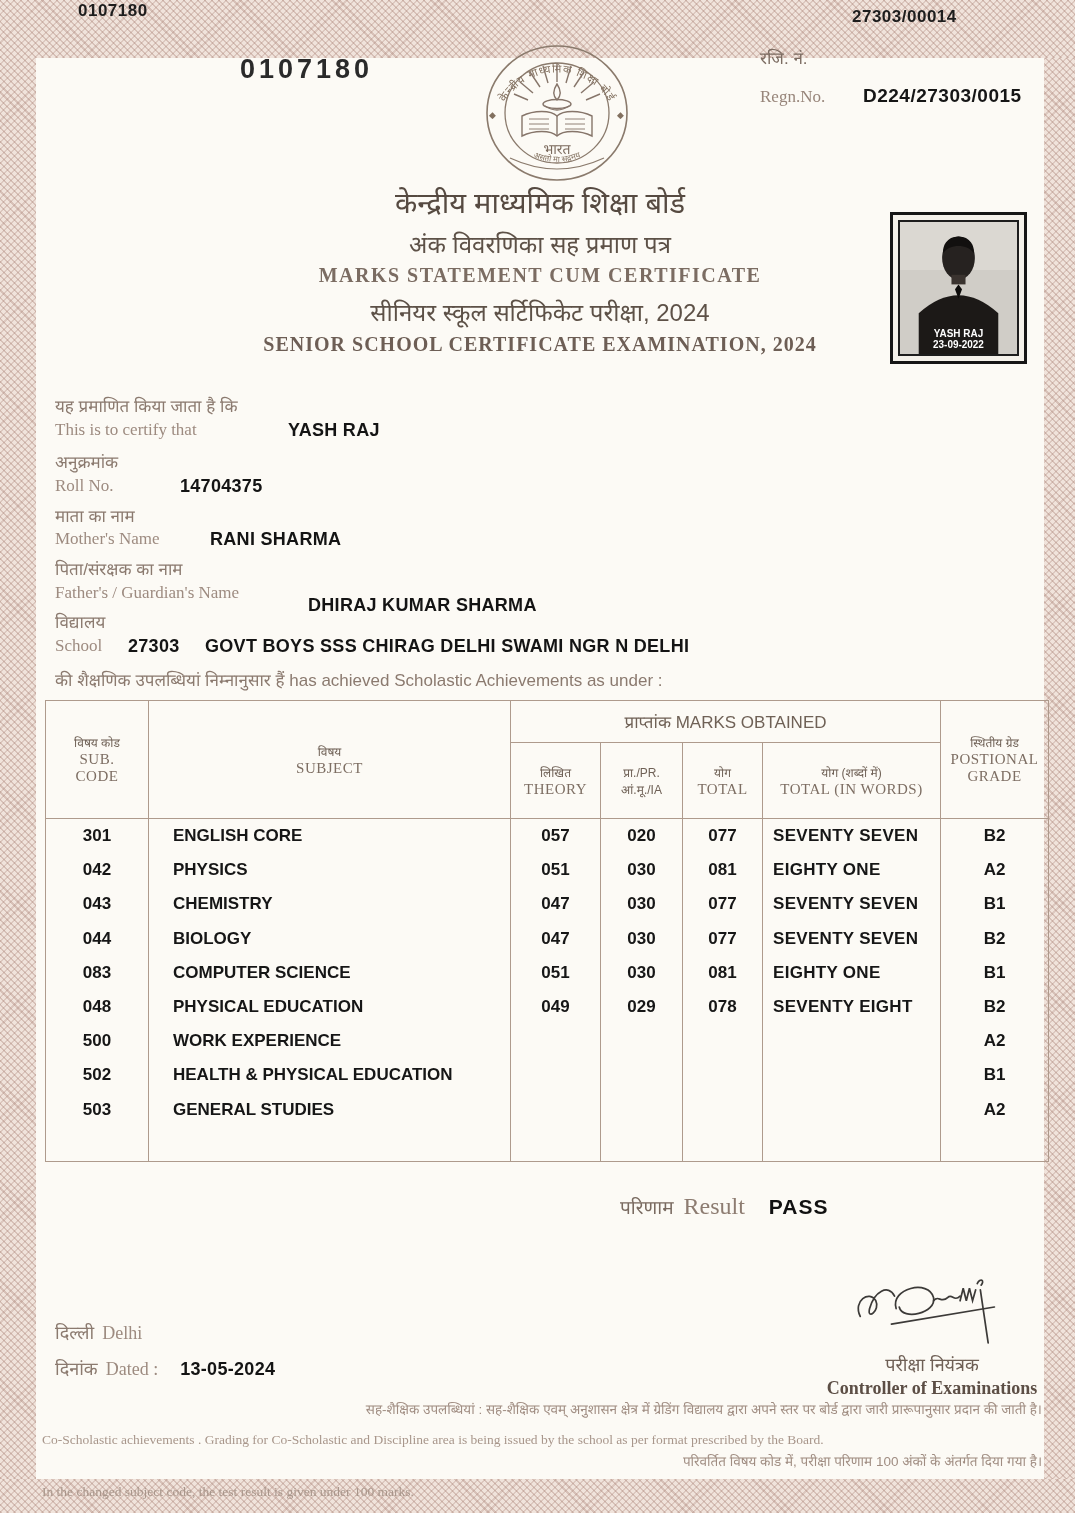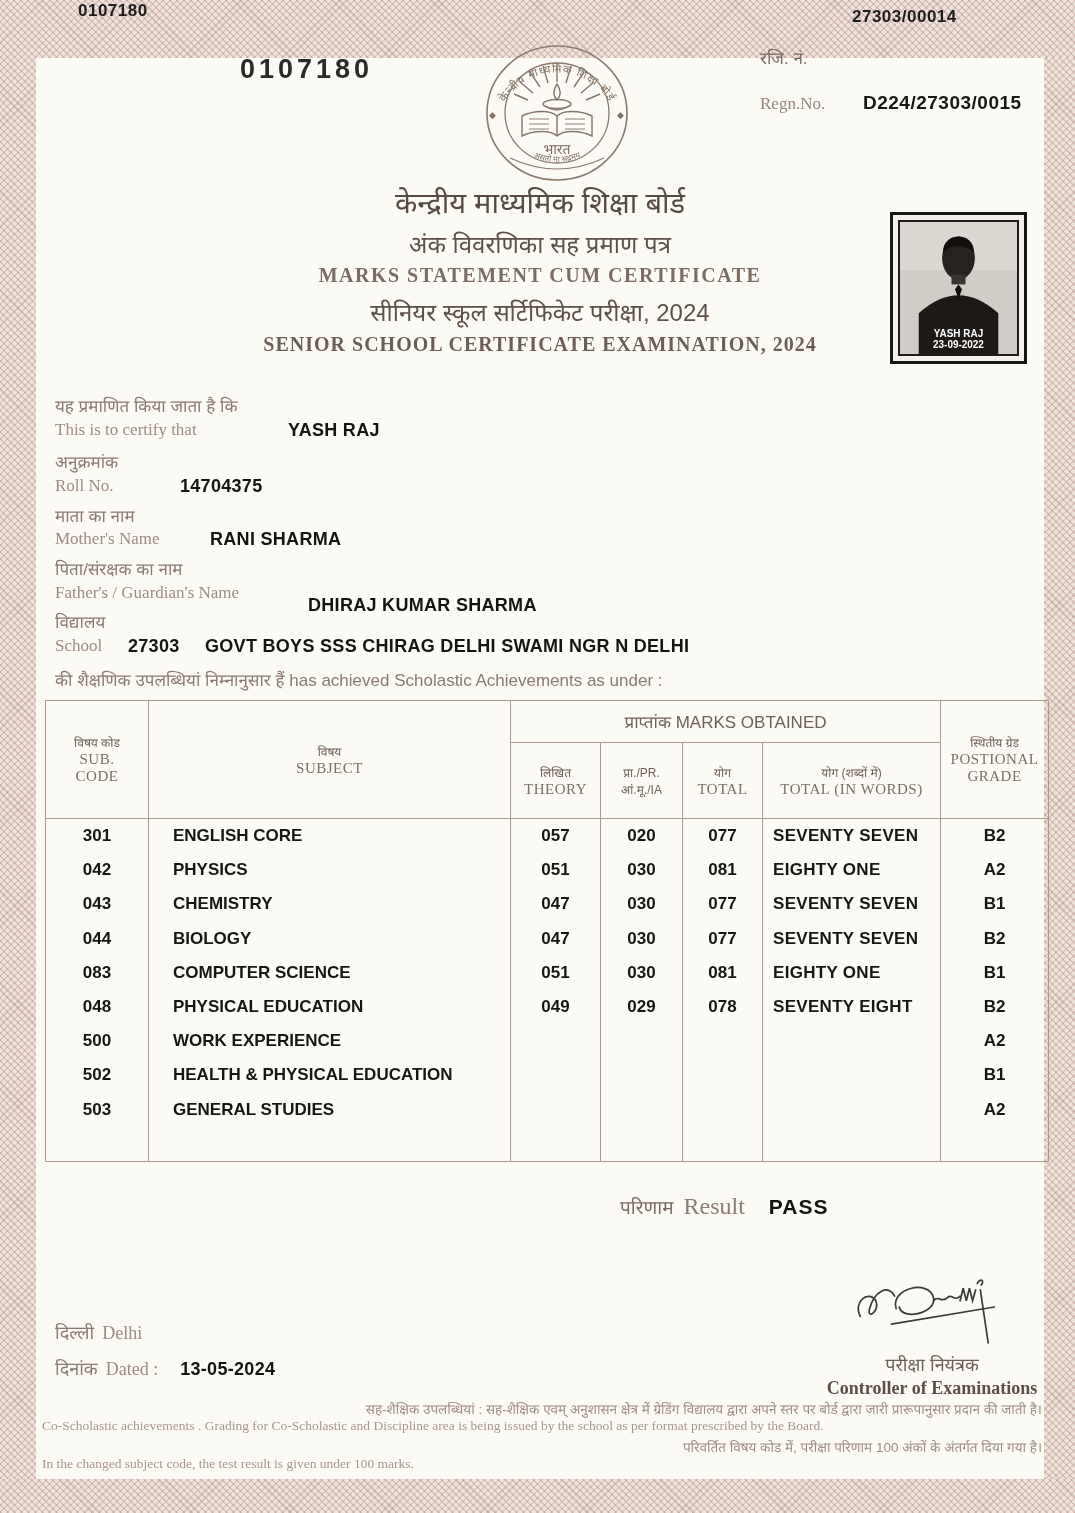--- a/index.html
+++ b/index.html
@@ -17,21 +17,21 @@
   .inner-page{position:absolute;left:36px;top:58px;right:31px;bottom:34px;background:#fcfaf5;}
 
   .corner-num{position:absolute;font-weight:700;font-size:17px;color:#1d1d1d;letter-spacing:.5px;}
   .corner-num.tl{left:78px;top:1px;}
   .corner-num.tr{left:852px;top:7px;}
 
   .serial{position:absolute;left:240px;top:54px;font-size:27px;font-weight:600;color:#2a2a2a;letter-spacing:4px;}
 
   .regn{position:absolute;left:760px;top:46px;}
   .regn .hi{font-size:17px;color:#7c6c62;}
-  .regn .row{margin-top:23px;display:flex;align-items:baseline;}
+  .regn .row{margin-top:16px;display:flex;align-items:baseline;}
   .regn .en{font-family:"Liberation Serif",serif;font-size:17px;color:#97857a;width:103px;}
   .regn .val{font-size:19px;font-weight:700;color:#161616;letter-spacing:.5px;}
 
   .logo{position:absolute;left:462px;top:40px;}
 
   .titles{position:absolute;left:150px;top:182px;width:780px;text-align:center;}
   .titles .hi1{font-size:29px;color:#564a41;}
   .titles .en1{font-family:"Liberation Serif",serif;font-size:26px;font-weight:700;color:#6d5e55;letter-spacing:1.5px;margin-top:4px;}
   .titles .hi2{font-size:24px;color:#5d5147;margin-top:6px;}
   .titles .en2{font-family:"Liberation Serif",serif;font-size:20px;font-weight:700;color:#7b6c62;letter-spacing:1.5px;margin-top:4px;}
@@ -67,21 +67,21 @@
   .sign-block .en{font-family:"Liberation Serif",serif;font-size:18px;font-weight:700;color:#5c4e45;margin-top:2px;}
 
   .place-date{position:absolute;left:55px;top:1320px;}
   .place-date .row{display:flex;align-items:baseline;margin-bottom:12px;}
   .place-date .hi{font-size:18px;color:#8b7a6f;}
   .place-date .en{font-family:"Liberation Serif",serif;font-size:18px;color:#9d8b80;margin-left:8px;}
   .place-date .val{font-size:18px;font-weight:700;color:#141414;margin-left:22px;}
 
   .notes{position:absolute;left:42px;top:1400px;width:1000px;}
   .notes .n-hi{font-size:13.5px;color:#a08d82;white-space:nowrap;text-align:right;}
-  .notes .n-en{font-family:"Liberation Serif",serif;font-size:13.5px;color:#a8968b;white-space:nowrap;margin-top:0;margin-bottom:4px;}
+  .notes .n-en{font-family:"Liberation Serif",serif;font-size:13.5px;color:#a8968b;white-space:nowrap;margin-top:14px;margin-bottom:4px;}
 </style>
 </head>
 <body>
 
 <div class="sheet">
   <div class="band band-top"></div>
   <div class="band band-bottom"></div>
   <div class="band band-left"></div>
   <div class="band band-right"></div>
   <div class="inner-page"></div>

